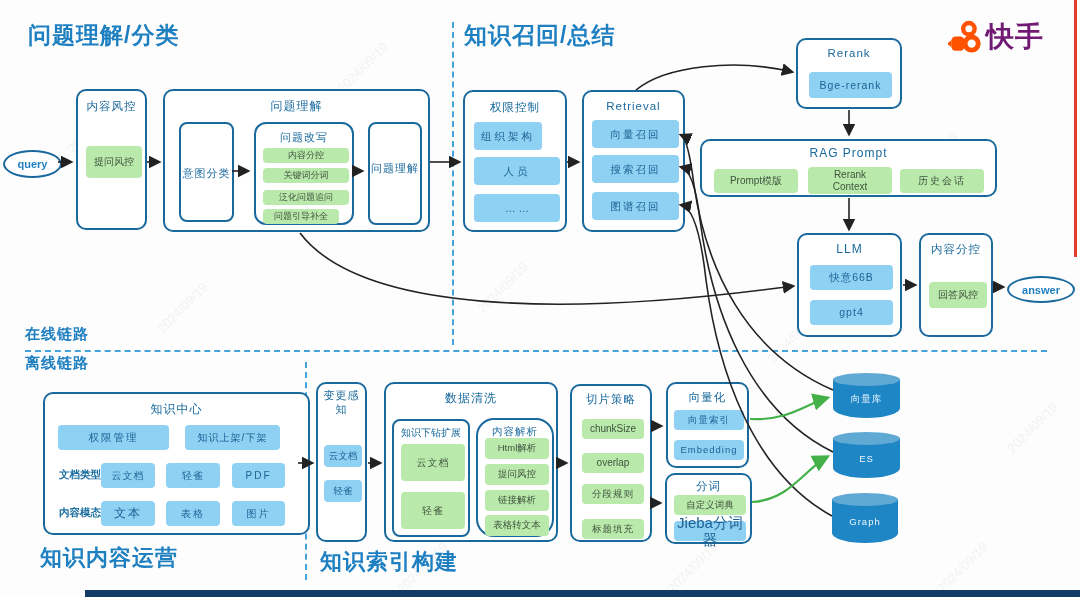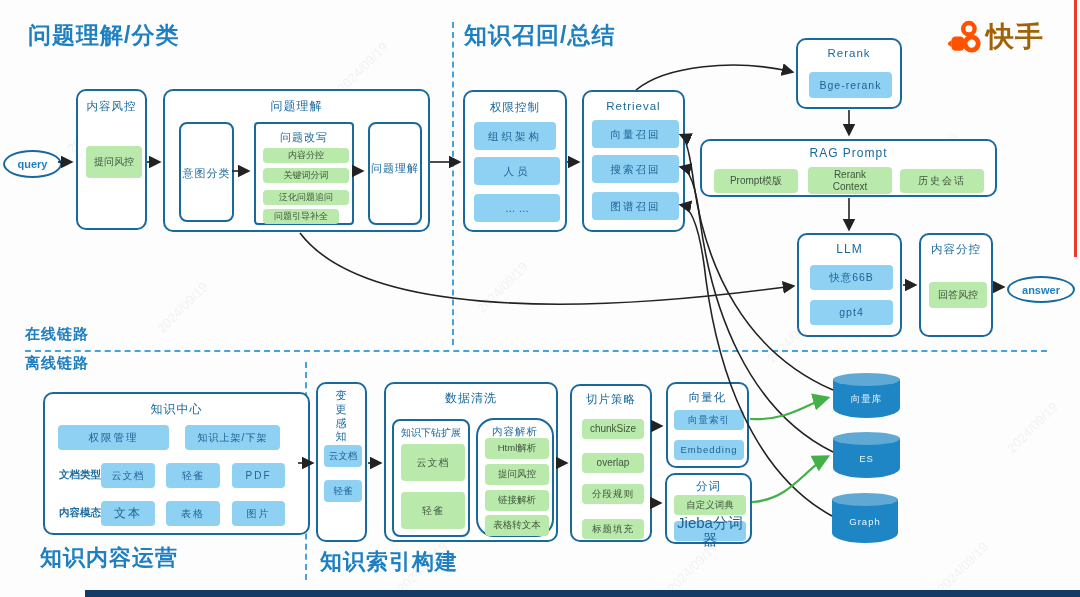--- a/index.html
+++ b/index.html
@@ -17,21 +17,21 @@
   .lbl{position:absolute;color:#1a6da0;font-weight:600;z-index:3;}
   .oval{position:absolute;border:2px solid #19699d;border-radius:50%;background:#fff;display:flex;align-items:center;justify-content:center;color:#1f7fc0;font-weight:700;font-size:11px;z-index:2;}
   .cyl{position:absolute;z-index:2;}
   .cyl .cbody{position:absolute;top:6px;left:0;right:0;bottom:0;background:#1e86c5;border-radius:0 0 50% 50%/0 0 10px 10px;}
   .cyl .ctop{position:absolute;top:0;left:0;right:0;height:13px;background:#5fa9d4;border-radius:50%;}
   .cyl .clabel{position:absolute;left:0;right:0;top:45%;text-align:center;color:#eaf6ff;font-size:9.5px;letter-spacing:1px;}
   #arrows{position:absolute;left:0;top:0;z-index:4;pointer-events:none;}
   .redline{position:absolute;left:1074px;top:0;width:3px;height:257px;background:#e63c2b;z-index:5;}
   .navybar{position:absolute;left:85px;top:590px;width:995px;height:7px;background:#143a66;z-index:5;}
   .logo{position:absolute;left:948px;top:18px;display:flex;align-items:center;gap:5px;z-index:5;}
-  .logo .brand{font-size:28px;font-weight:700;color:#a16207;letter-spacing:1px;}
+  .logo .brand{font-size:28px;font-weight:700;color:#701a75;letter-spacing:1px;}
 </style>
 </head>
 <body>
 
 <div id="stage">
 
   <span class="wm" style="left:60px;top:120px">2024/09/19</span>
   <span class="wm" style="left:330px;top:60px">2024/09/19</span>
   <span class="wm" style="left:620px;top:110px">2024/09/19</span>
   <span class="wm" style="left:900px;top:150px">2024/09/19</span>
@@ -71,35 +71,35 @@
   <div class="node" style="left:76px;top:89px;width:71px;height:141px">
     <div class="t" style="top:8px;font-size:11.5px">内容风控</div>
     <div class="chip g" style="left:8px;top:55px;width:56px;height:32px;font-size:10px">提问风控</div>
   </div>
 
   <div class="node" style="left:163px;top:89px;width:267px;height:143px">
     <div class="t" style="top:7px;font-size:12px">问题理解</div>
     <div class="node" style="left:14px;top:31px;width:55px;height:100px;border-radius:8px">
       <div class="t" style="top:42px;font-size:11px">意图分类</div>
     </div>
-    <div class="node" style="left:89px;top:31px;width:100px;height:103px;border-radius:4px">
+    <div class="node" style="left:89px;top:31px;width:100px;height:103px;border-radius:12px">
       <div class="t" style="top:6px;font-size:11px">问题改写</div>
       <div class="chip g" style="left:7px;top:24px;width:86px;height:15px;font-size:9px">内容分控</div>
       <div class="chip g" style="left:7px;top:44px;width:86px;height:15px;font-size:9px">关键词分词</div>
       <div class="chip g" style="left:7px;top:66px;width:86px;height:15px;font-size:9px">泛化问题追问</div>
       <div class="chip g" style="left:7px;top:85px;width:76px;height:15px;font-size:9px">问题引导补全</div>
     </div>
     <div class="node" style="left:203px;top:31px;width:54px;height:103px;border-radius:8px">
       <div class="t" style="top:38px;font-size:11px;line-height:1.2">问题理解</div>
     </div>
   </div>
 
   <div class="node" style="left:463px;top:90px;width:104px;height:142px">
     <div class="t" style="top:8px;font-size:11.5px">权限控制</div>
-    <div class="chip b" style="left:9px;top:30px;width:82px;height:28px;font-size:10.5px;letter-spacing:3px">组织架构</div>
+    <div class="chip b" style="left:9px;top:30px;width:68px;height:28px;font-size:10.5px;letter-spacing:3px">组织架构</div>
     <div class="chip b" style="left:9px;top:65px;width:86px;height:28px;font-size:10.5px;letter-spacing:3px">人员</div>
     <div class="chip b" style="left:9px;top:102px;width:86px;height:28px;font-size:10.5px">… …</div>
   </div>
 
   <div class="node" style="left:582px;top:90px;width:103px;height:142px">
     <div class="t" style="top:8px;font-size:11.5px">Retrieval</div>
     <div class="chip b" style="left:8px;top:28px;width:87px;height:28px;font-size:10.5px;letter-spacing:2px">向量召回</div>
     <div class="chip b" style="left:8px;top:63px;width:87px;height:28px;font-size:10.5px;letter-spacing:2px">搜索召回</div>
     <div class="chip b" style="left:8px;top:100px;width:87px;height:28px;font-size:10.5px;letter-spacing:2px">图谱召回</div>
   </div>
@@ -135,21 +135,21 @@
     <div class="chip b" style="left:56px;top:69px;width:54px;height:25px;font-size:10px;letter-spacing:1px">云文档</div>
     <div class="chip b" style="left:121px;top:69px;width:54px;height:25px;font-size:10px;letter-spacing:1px">轻雀</div>
     <div class="chip b" style="left:187px;top:69px;width:53px;height:25px;font-size:10px;letter-spacing:2px">PDF</div>
     <div class="lbl" style="left:14px;top:112px;font-size:10.5px">内容模态</div>
     <div class="chip b" style="left:56px;top:107px;width:54px;height:25px;font-size:12px;letter-spacing:2px">文本</div>
     <div class="chip b" style="left:121px;top:107px;width:54px;height:25px;font-size:10px;letter-spacing:2px">表格</div>
     <div class="chip b" style="left:187px;top:107px;width:53px;height:25px;font-size:10px;letter-spacing:2px">图片</div>
   </div>
 
   <div class="node" style="left:316px;top:382px;width:51px;height:160px">
-    <div class="t" style="top:5px;font-size:11px;line-height:1.25;padding:0 16px">变更感知</div>
+    <div class="t" style="top:5px;font-size:11px;line-height:1.25;padding:0 4px">变更感知</div>
     <div class="chip b" style="left:6px;top:61px;width:38px;height:22px;font-size:9.5px">云文档</div>
     <div class="chip b" style="left:6px;top:96px;width:38px;height:22px;font-size:9.5px">轻雀</div>
   </div>
 
   <div class="node" style="left:384px;top:382px;width:174px;height:160px">
     <div class="t" style="top:6px;font-size:12px">数据清洗</div>
     <div class="node" style="left:6px;top:35px;width:78px;height:118px;border-radius:8px">
       <div class="t" style="top:5px;font-size:10px;letter-spacing:0">知识下钻扩展</div>
       <div class="chip g" style="left:7px;top:23px;width:64px;height:37px;font-size:10px;letter-spacing:1px">云文档</div>
       <div class="chip g" style="left:7px;top:71px;width:64px;height:37px;font-size:10px;letter-spacing:1px">轻雀</div>

